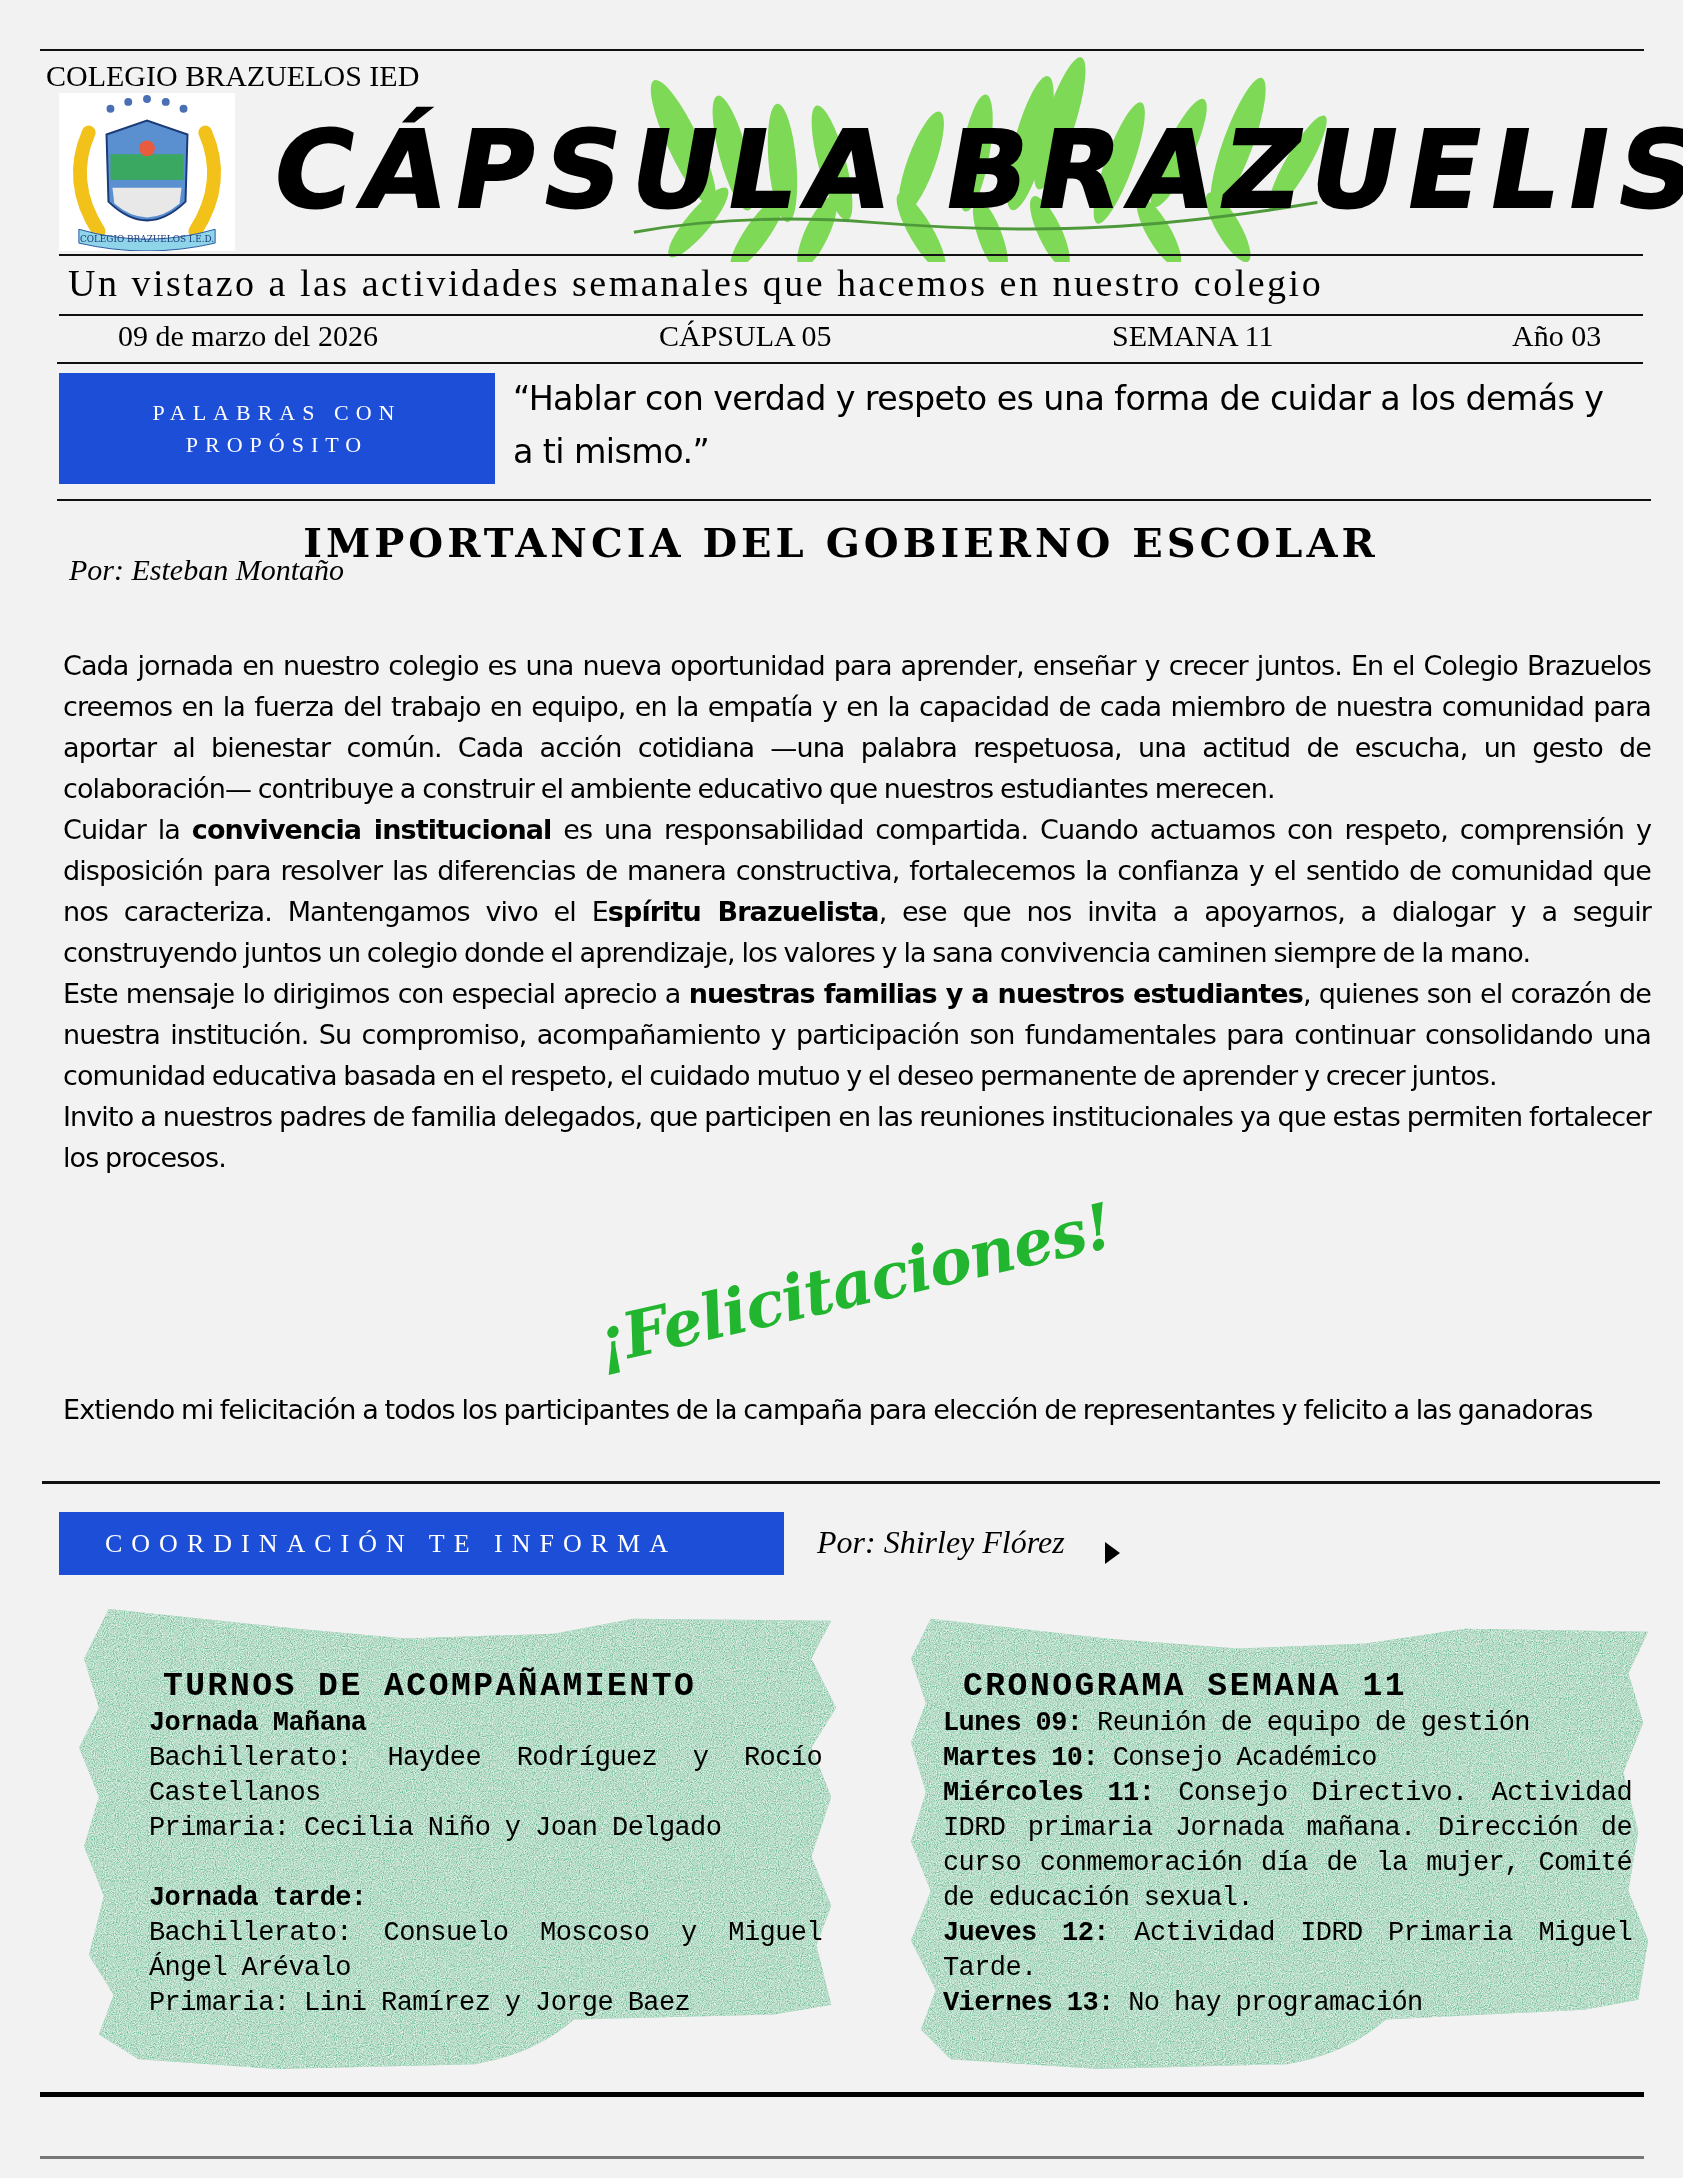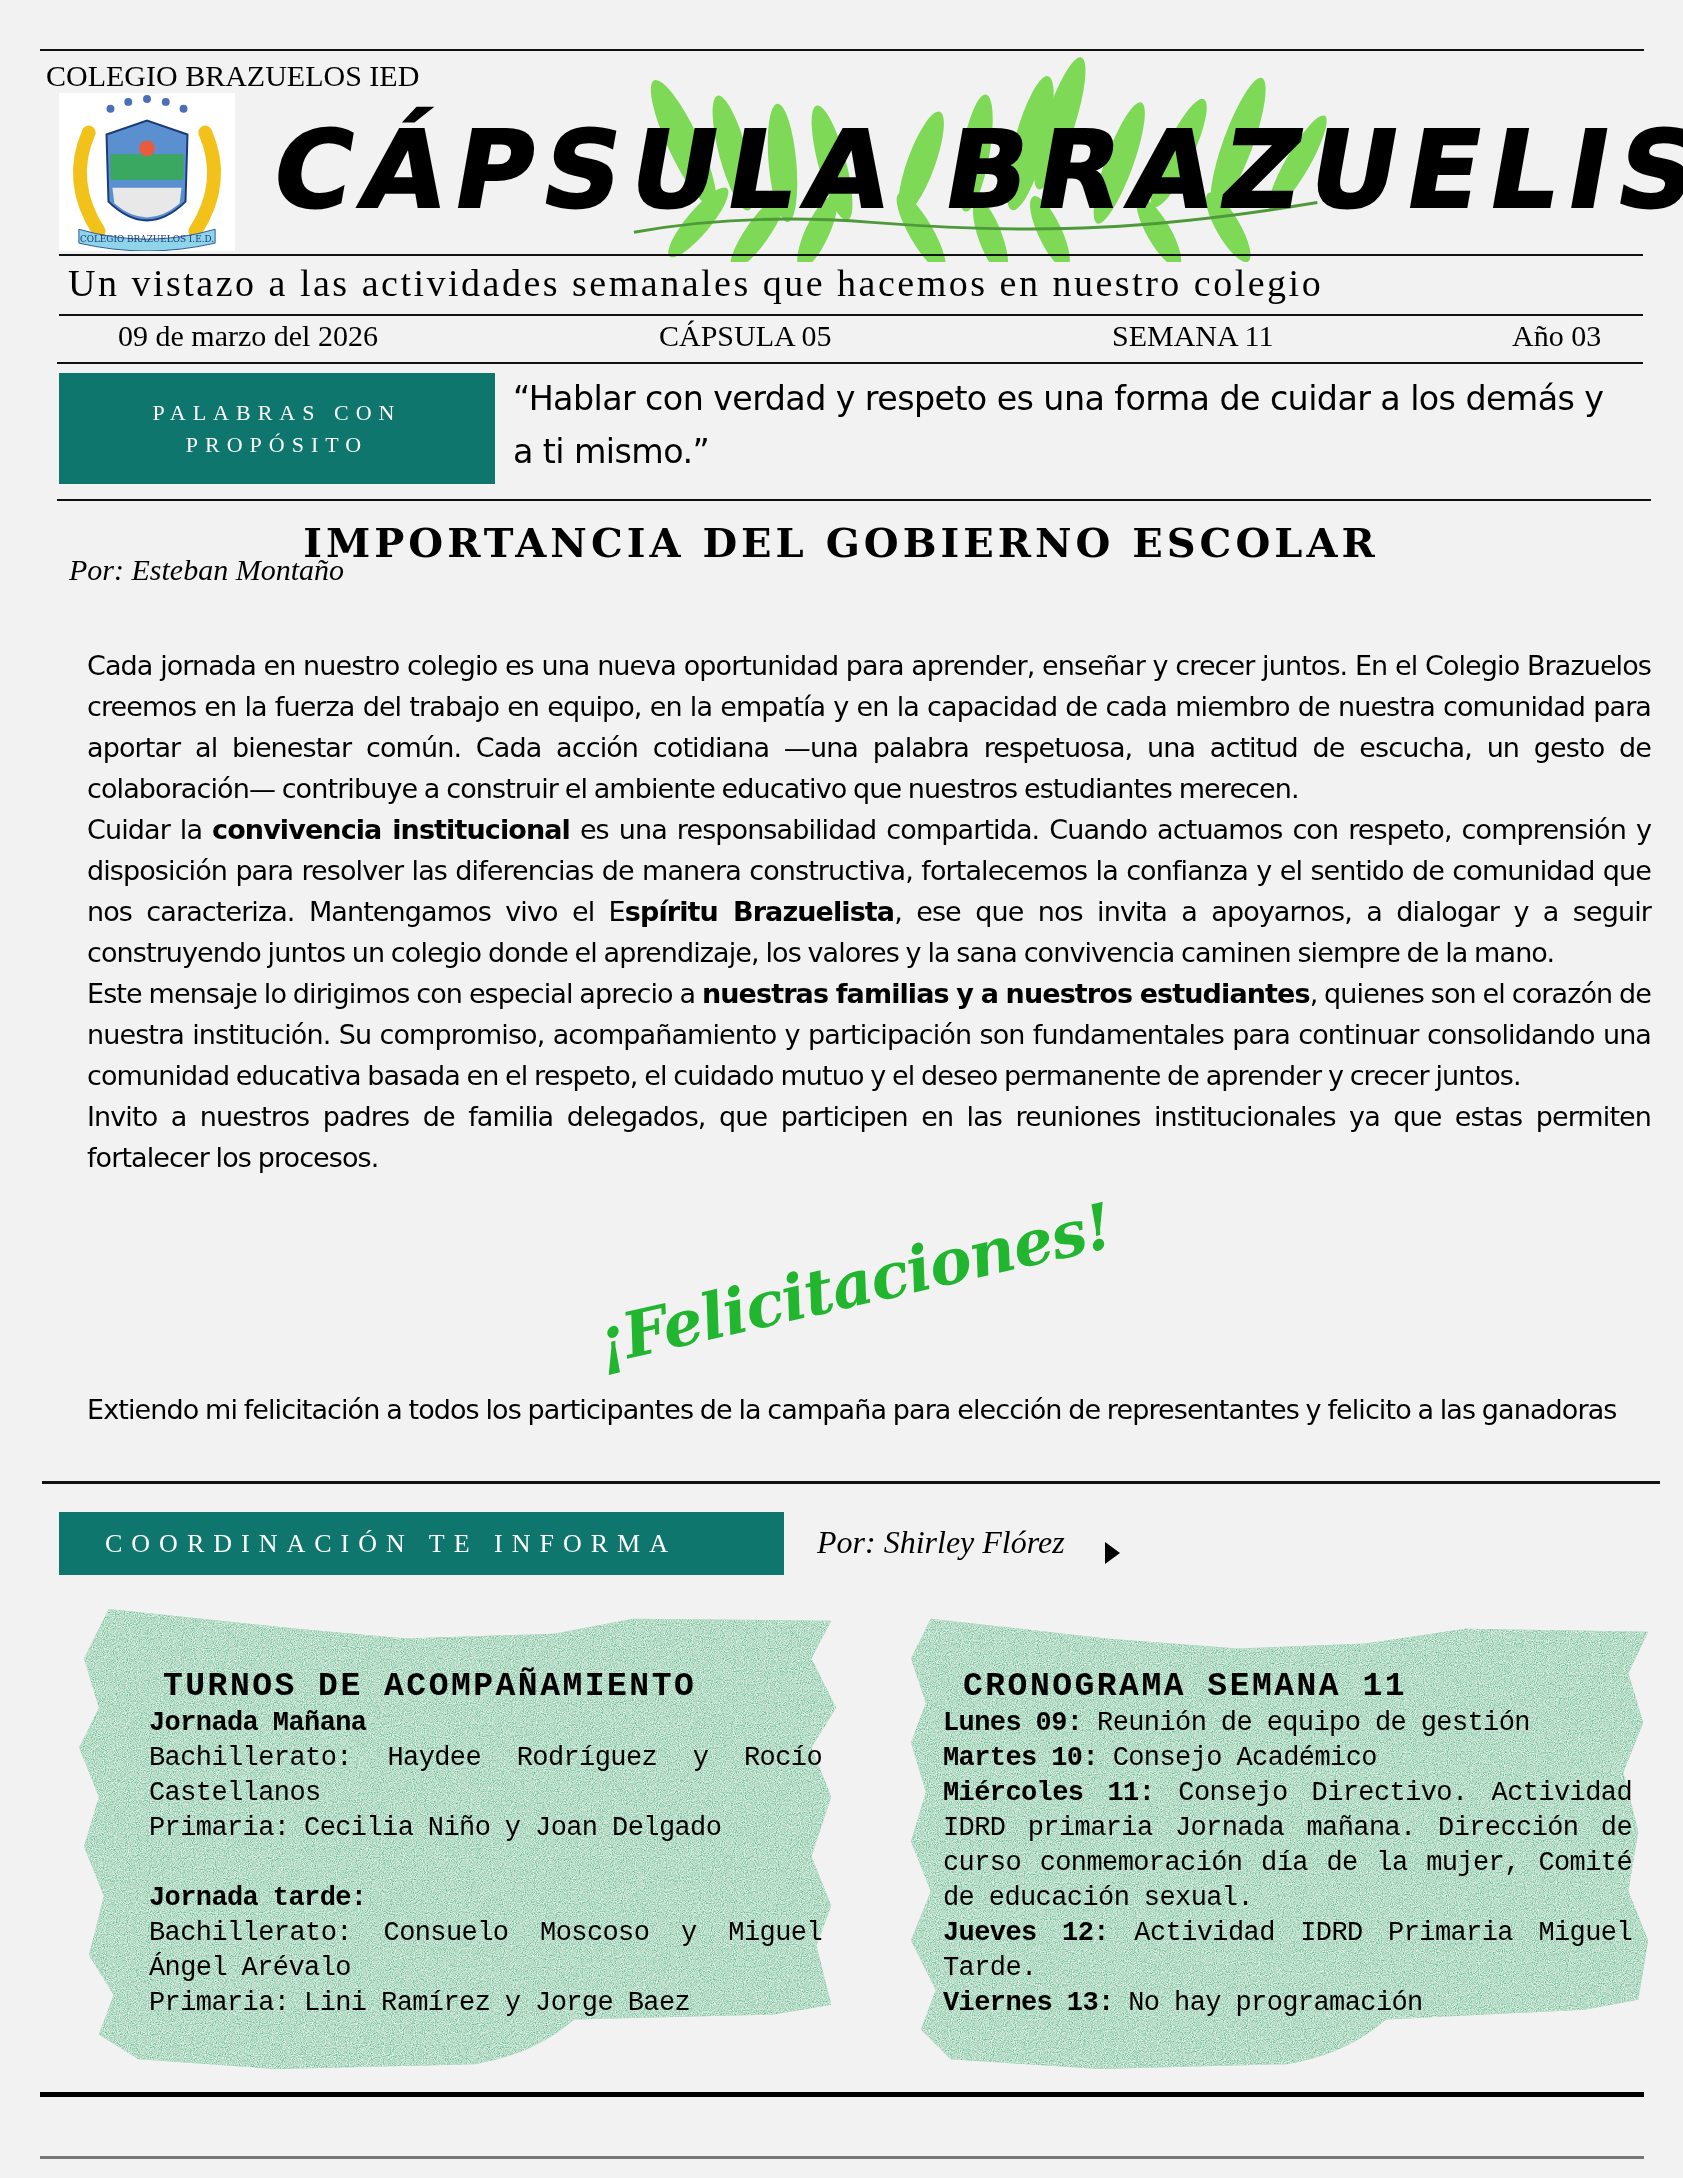--- a/index.html
+++ b/index.html
@@ -14,30 +14,30 @@
   .logo { left: 59px; top: 93px; width: 176px; height: 158px; }
   .masthead-title { left: 265px; top: 117px; font-family: "DejaVu Sans", sans-serif; font-weight: 900; font-size: 107px; letter-spacing: 10px; transform: skewX(-10deg); transform-origin: left bottom; white-space: nowrap; -webkit-text-stroke: 2px #000; line-height: 1; }
   .leaves { left: 624px; top: 54px; width: 733px; height: 208px; }
 
   .tagline { left: 68px; width: 1584px; top: 261px; text-align: left; font-family: "Liberation Serif", serif; font-size: 38px; letter-spacing: 2.5px; white-space: nowrap; }
 
   .meta-row { left: 59px; top: 317px; width: 1564px; height: 35px; font-family: "Liberation Serif", serif; font-size: 30px; }
   .meta-row span { position: absolute; top: 2px; white-space: nowrap; }
 
   
-  .green-box { background: #0f766e; color: #fff; font-family: "Liberation Serif", serif; letter-spacing: 7px; }
+  .green-box { background: #1d4ed8; color: #fff; font-family: "Liberation Serif", serif; letter-spacing: 7px; }
   .palabras-box { left: 59px; top: 373px; width: 436px; height: 111px; display: flex; flex-direction: column; align-items: center; justify-content: center; font-size: 22px; line-height: 32px; text-align: center; }
   .quote { left: 513px; top: 372px; width: 1139px; font-family: "DejaVu Sans", sans-serif; font-size: 34px; line-height: 53px; letter-spacing: -0.6px; transform: scaleX(0.98); transform-origin: left; }
 
   
   .article-title { left: 59px; width: 1564px; top: 519px; text-align: center; font-family: "DejaVu Serif", serif; font-weight: bold; font-size: 40px; letter-spacing: 4px; white-space: nowrap; }
   .byline { left: 69px; top: 553px; font-family: "Liberation Serif", serif; font-style: italic; font-size: 30px; white-space: nowrap; }
 
   .body-text { left: 63px; width: 1588px; font-family: "DejaVu Sans", sans-serif; font-size: 27px; line-height: 41px; text-align: justify; letter-spacing: -0.9px; word-spacing: -1px; }
-  .body-text p { text-align: justify; text-align-last: left; margin-left: 24px; }
+  .body-text p { text-align: justify; text-align-last: left; }
   .body-text b { font-weight: bold; }
 
   .felicitaciones { left: 606px; top: 1305px; font-family: "DejaVu Serif", serif; font-style: italic; font-weight: bold; font-size: 63px; color: #22b530; transform: rotate(-13deg); transform-origin: left bottom; white-space: nowrap; letter-spacing: -1px; }
 
   
   .coord-box { left: 59px; top: 1512px; width: 725px; height: 63px; font-size: 26px; letter-spacing: 9px; display: flex; align-items: center; padding-left: 46px; white-space: nowrap; }
   .coord-byline { left: 784px; top: 1524px; font-family: "Liberation Serif", serif; font-style: italic; font-size: 32px; white-space: nowrap; padding-left: 33px; }
   .play-icon { left: 1105px; top: 1542px; width: 0; height: 0; border-top: 11px solid transparent; border-bottom: 11px solid transparent; border-left: 15px solid #000; }
 
   .wash { position: absolute; }

